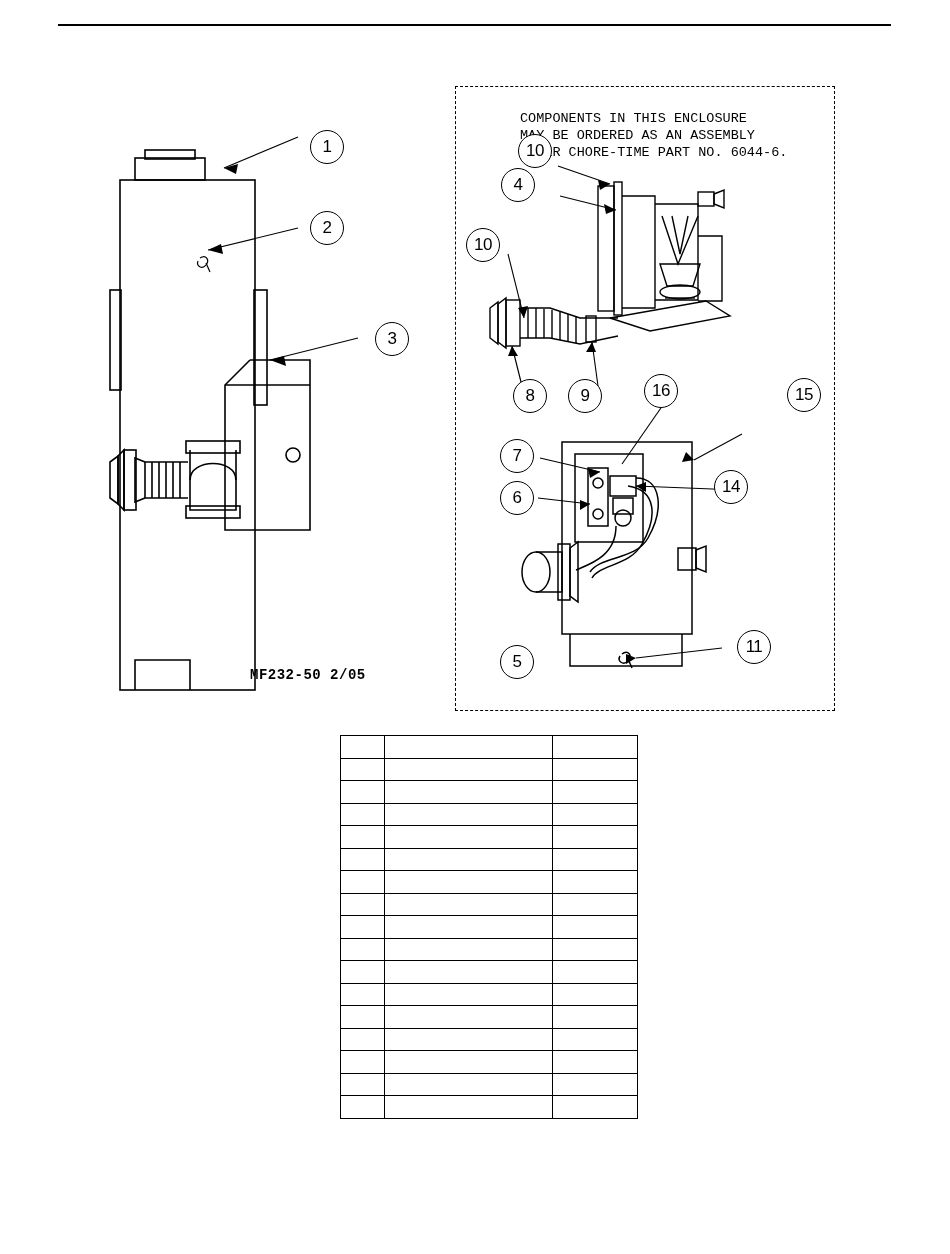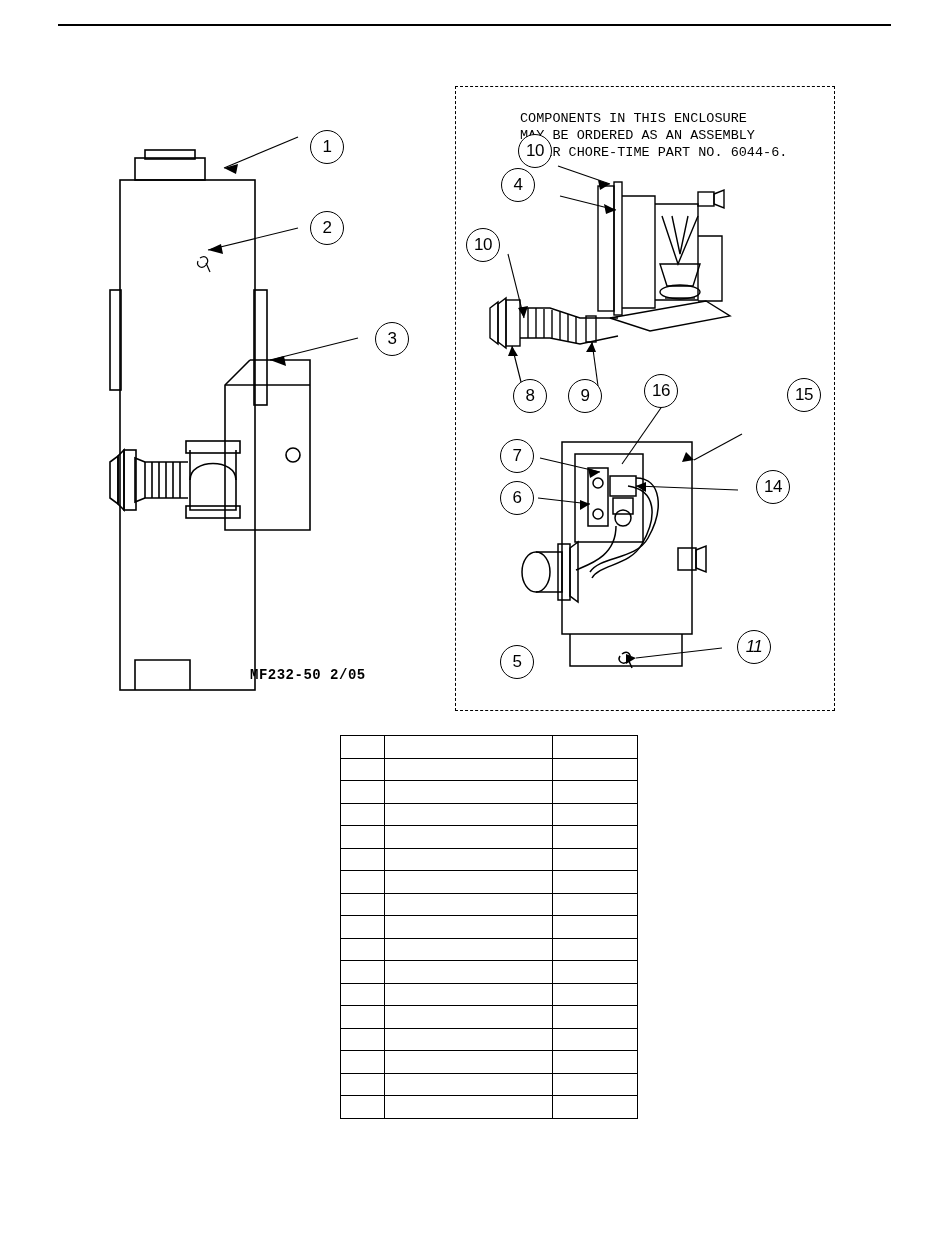--- a/index.html
+++ b/index.html
@@ -287,30 +287,30 @@
   </div>
 <div class="callout" style="left:513px; top:379px;">
     <span>8</span>
   </div>
 <div class="callout" style="left:568px; top:379px;">
     <span>9</span>
   </div>
 <div class="callout" style="left:466px; top:228px;">
     <span>10</span>
   </div>
-<div class="callout" style="left:737px; top:630px;font-style:italic;">
+<div class="callout" style="left:737px; top:630px;">
     <span>11</span>
   </div>
 <div class="callout" style="left:501px; top:168px;">
     <span>4</span>
   </div>
 <div class="callout" style="left:518px; top:134px;">
     <span>10</span>
   </div>
-<div class="callout" style="left:756px; top:470px;text-align:center;">
+<div class="callout" style="left:714px; top:470px;text-align:center;">
     <span>14</span>
   </div>
 <div class="callout" style="left:754px; top:378px;margin-left:33px;">
     <span>15</span>
   </div>
 <div class="callout" style="left:644px; top:363px;margin-top:11px;">
     <span>16</span>
   </div>
 
 <div id="drawing-caption">MF232-50 2/05</div>

